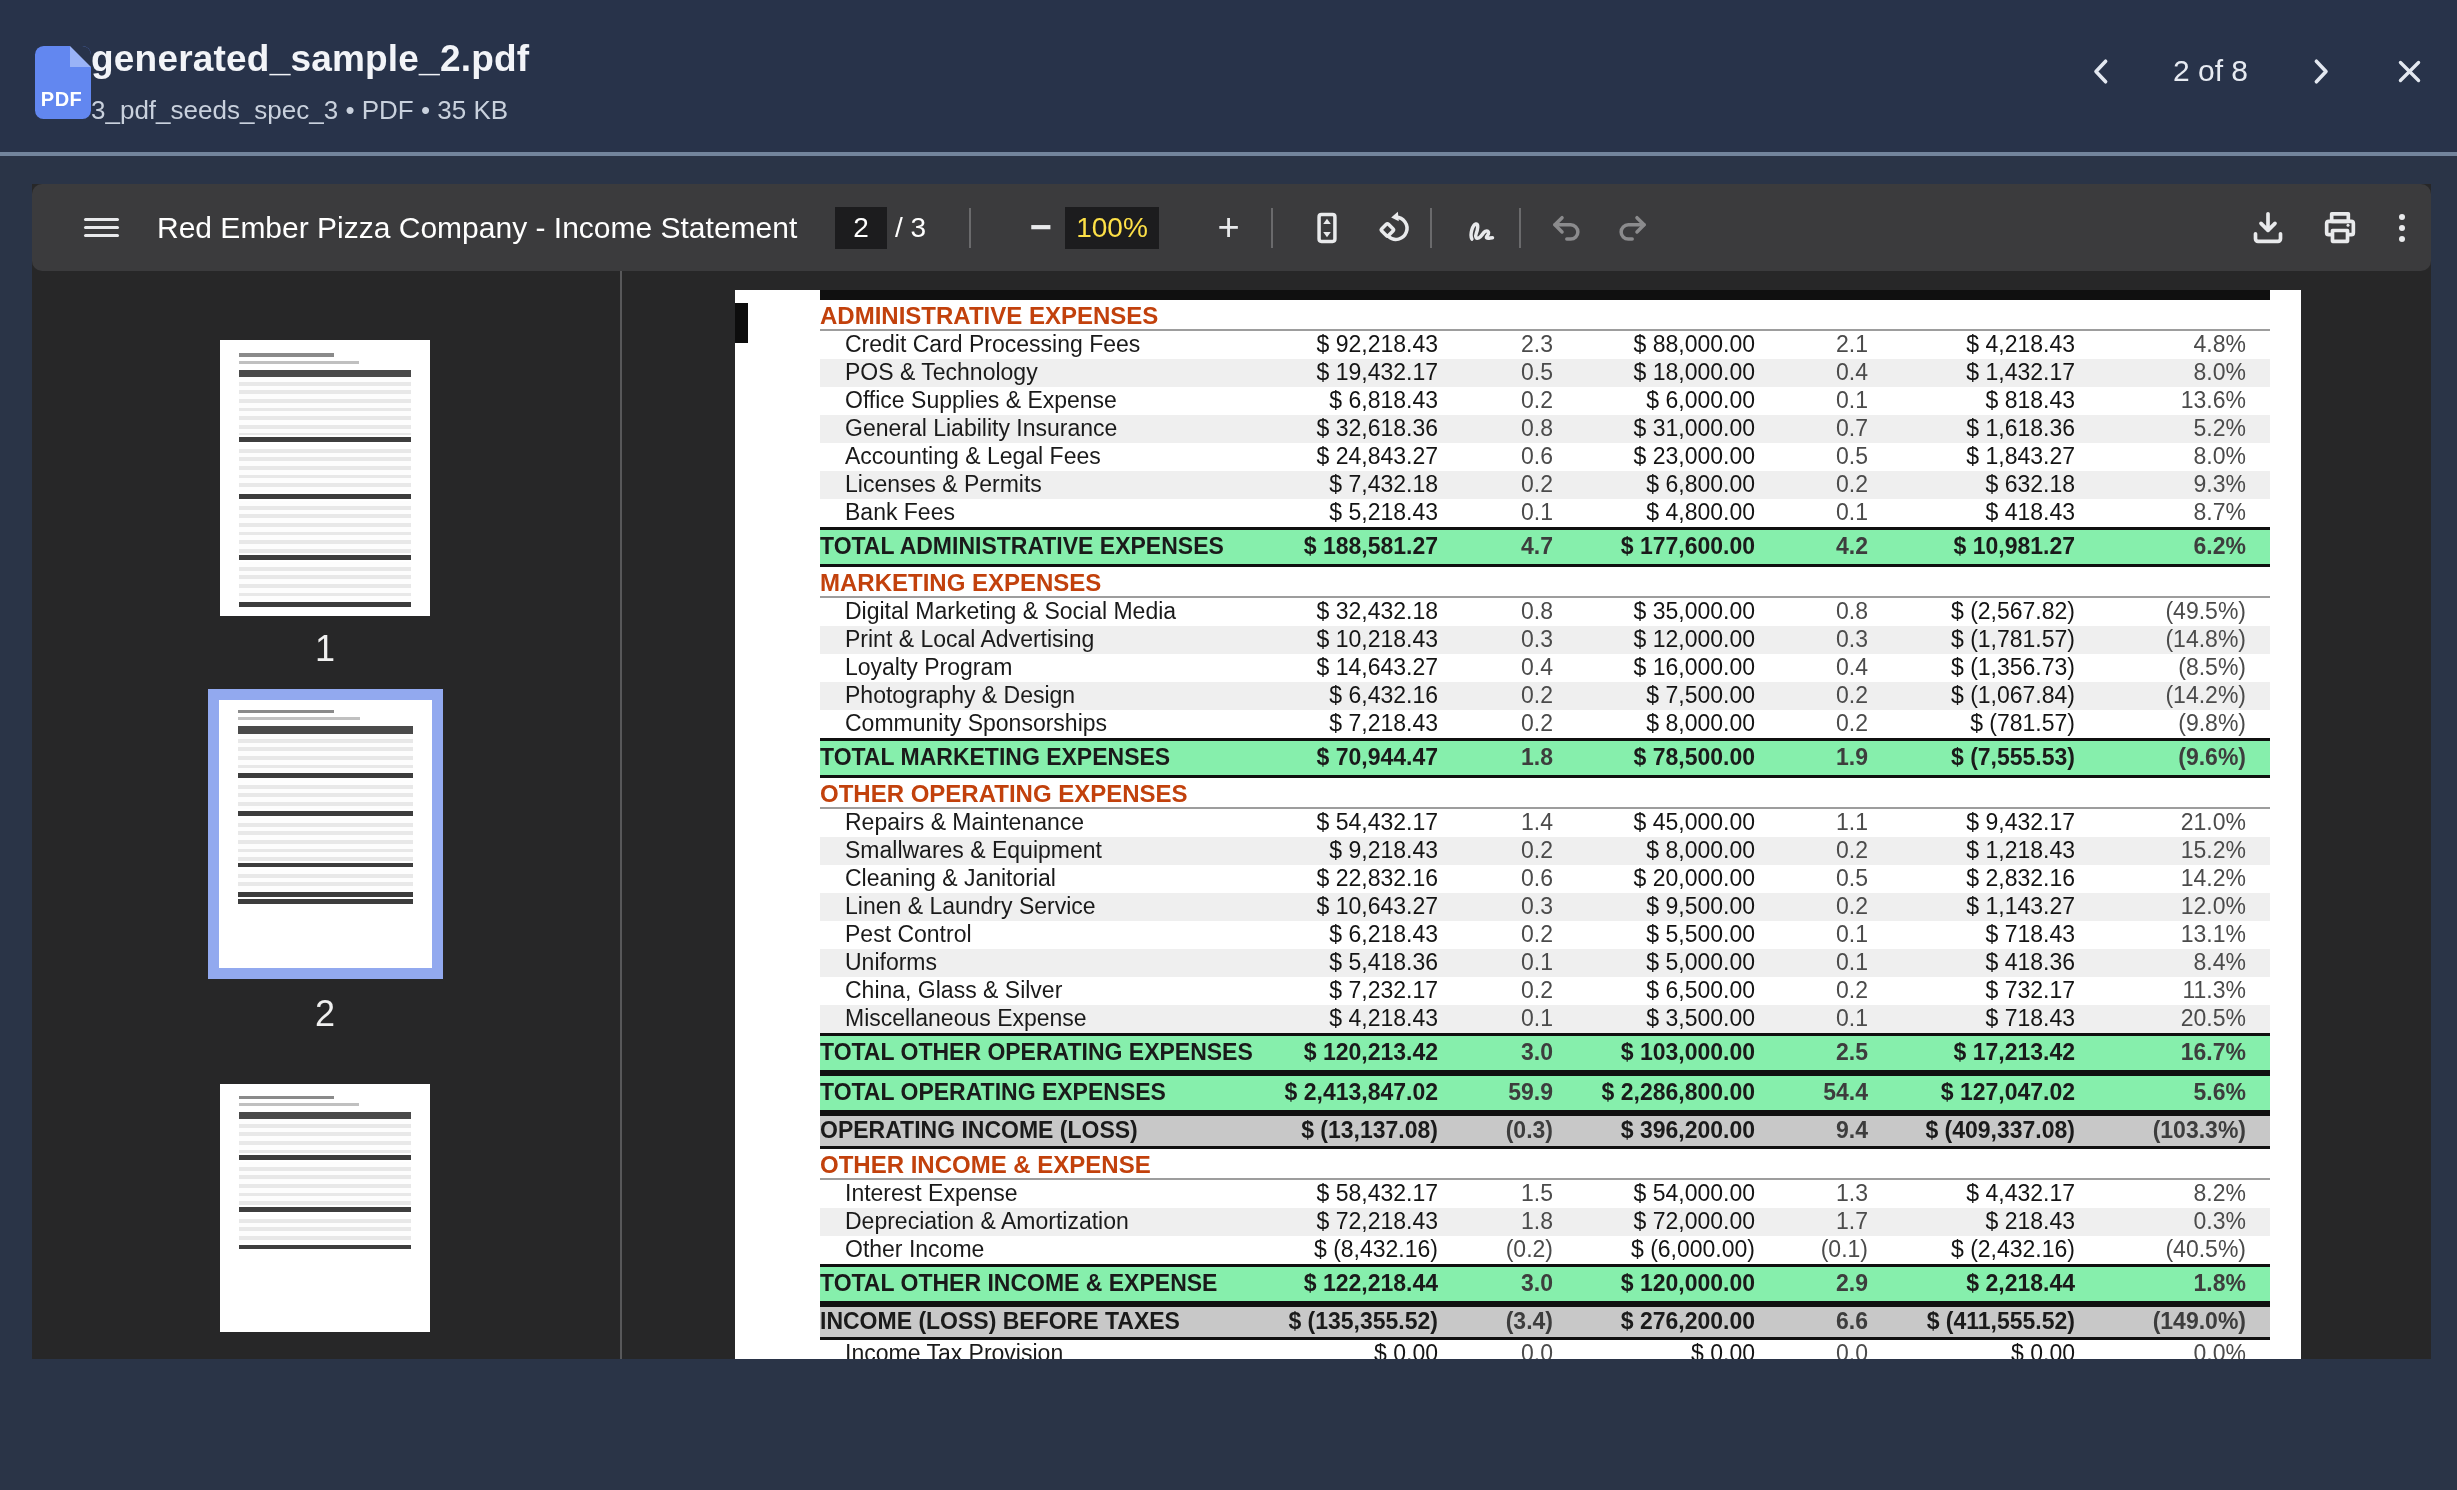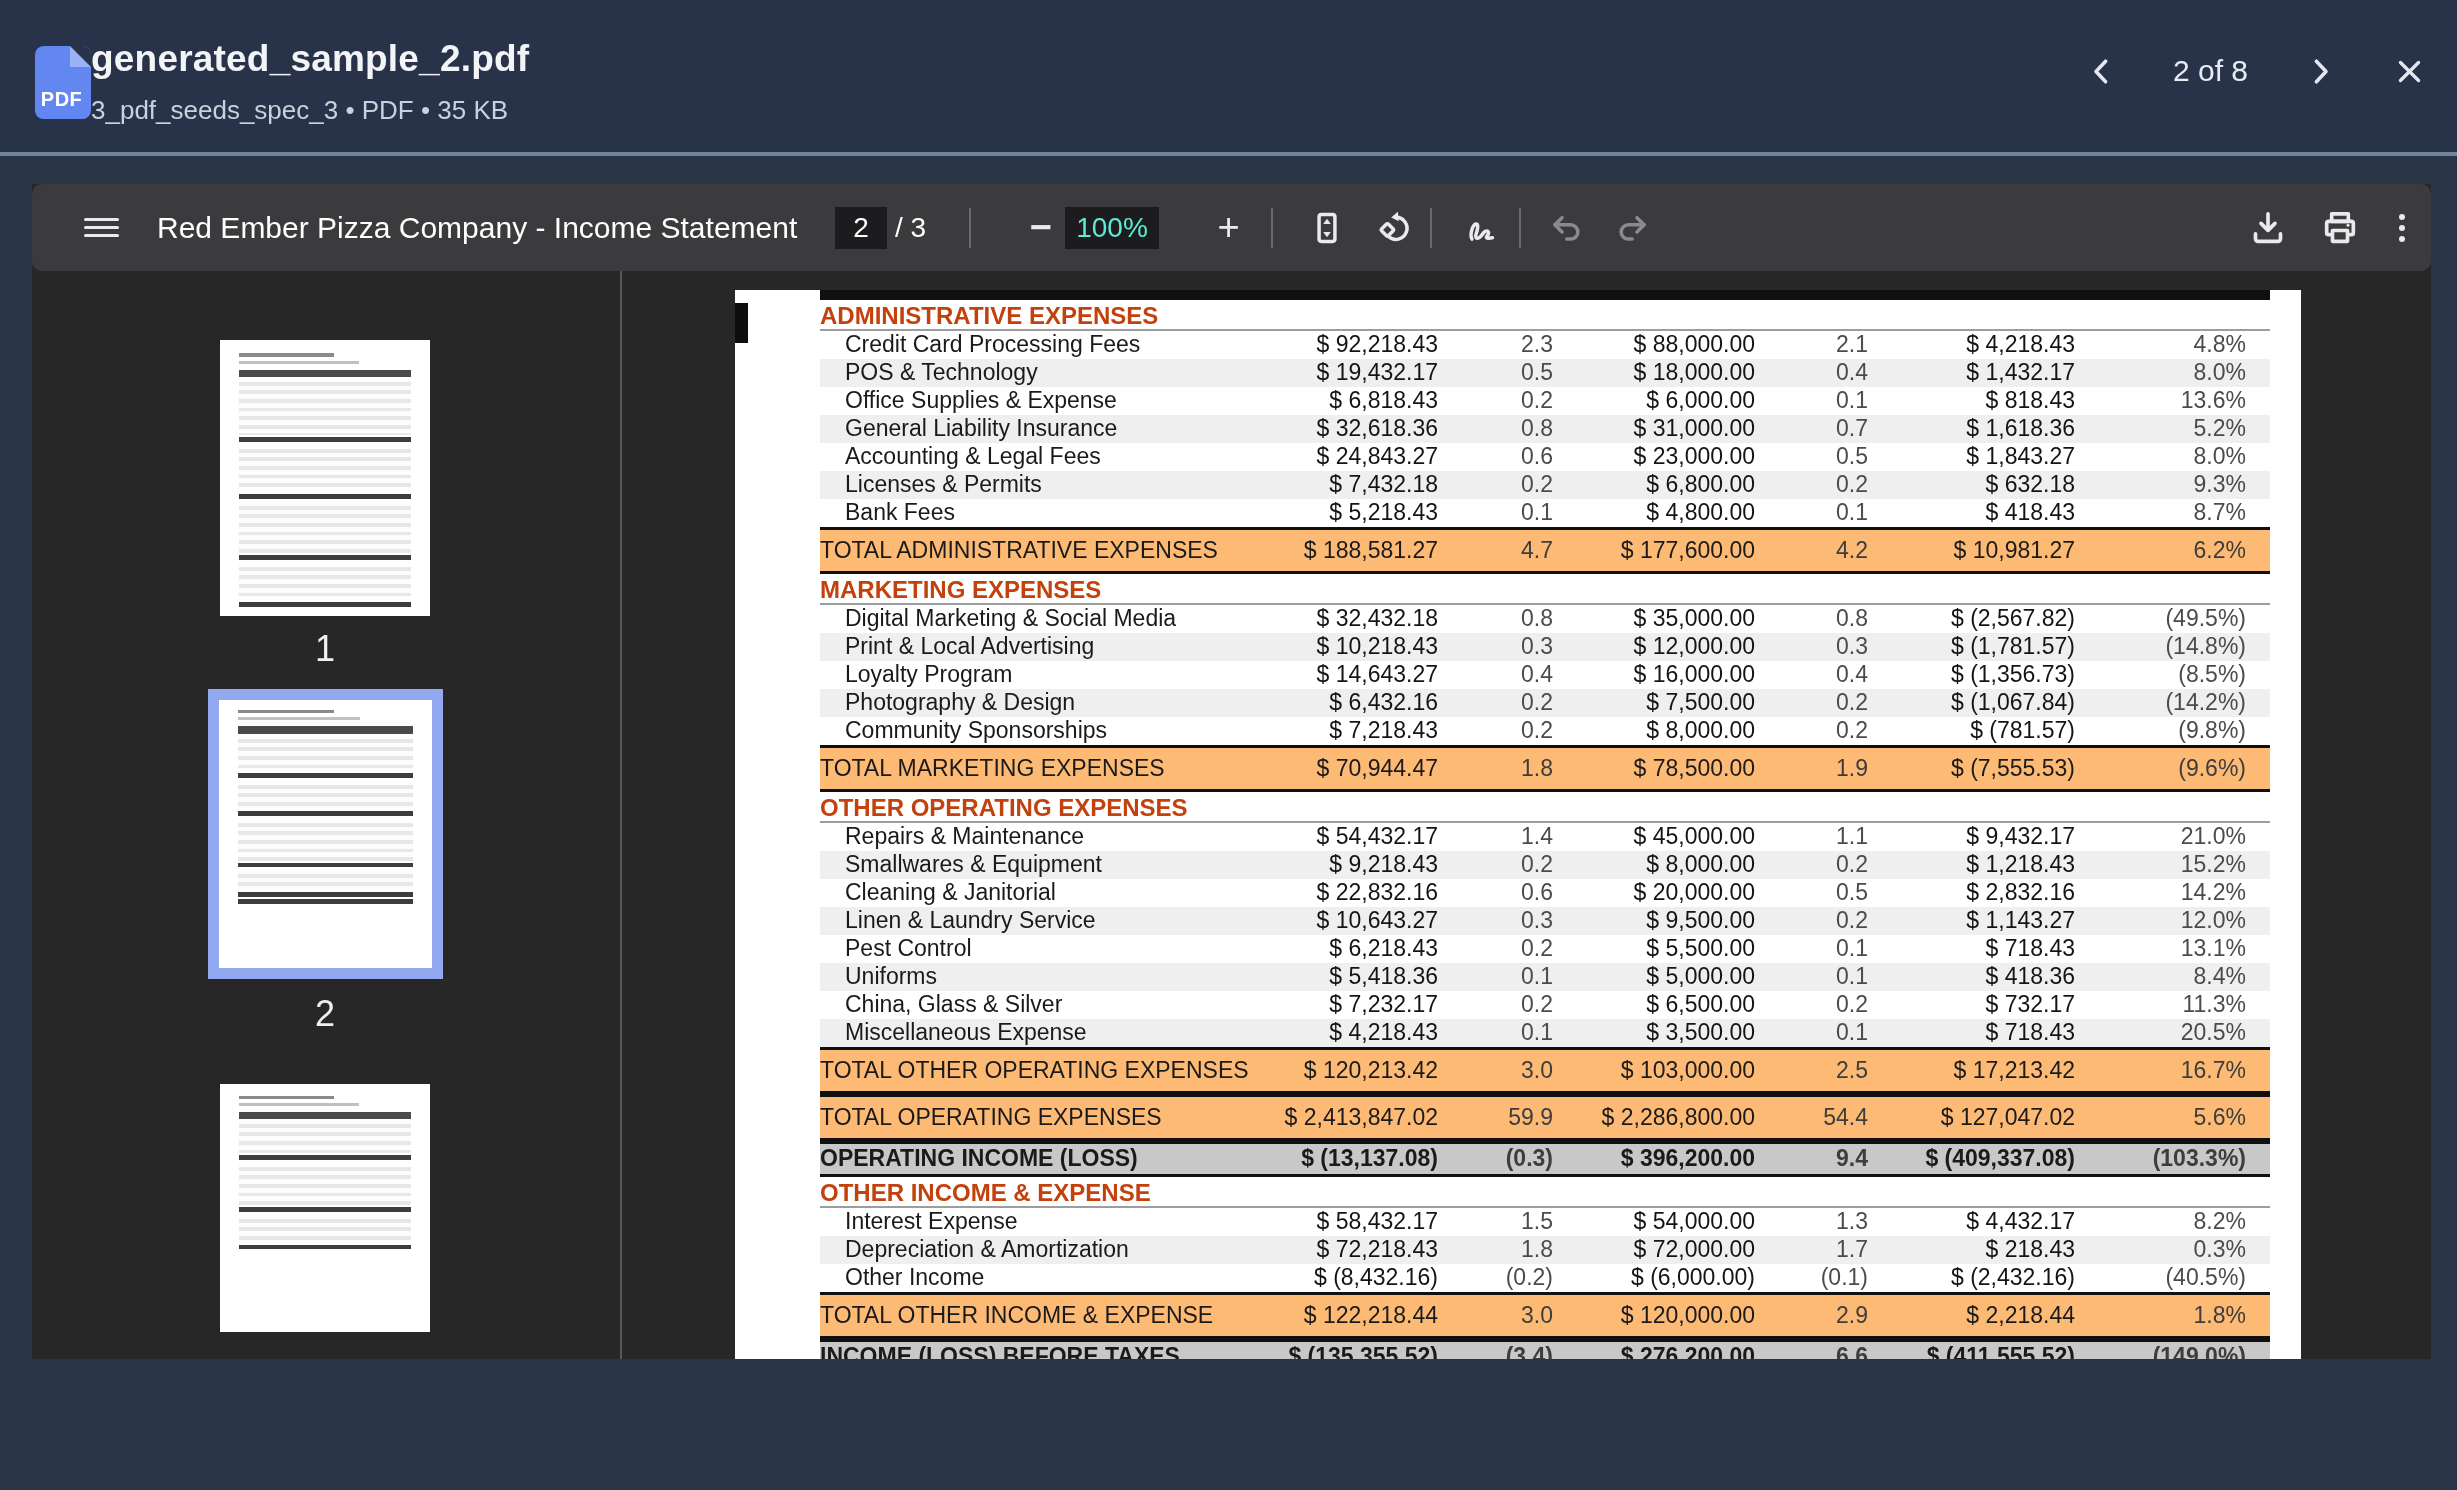--- a/index.html
+++ b/index.html
@@ -29,21 +29,21 @@
   
   .pdf-toolbar { position:absolute; left:0; top:0; width:2399px; height:87px; background:#3b3b3d;border-radius:10px; }
   .tb { position:absolute; top:0; height:87px; display:flex; align-items:center; justify-content:center; background:none; border:none; cursor:pointer; }
   .hamburger { left:40px; width:58px; flex-direction:column; }
   .hamburger i { display:block; width:35px; height:3.8px; background:#e9eaec; border-radius:1.9px; margin:4.3px 0; }
   .doc-title { position:absolute; left:125px; top:0; height:87px; display:flex; align-items:center; color:#fff; font-size:30px; }
   .page-box { position:absolute; left:803px; top:23px; width:52px; height:42px; background:#1c1c1e; border:none; color:#fff; font-size:28px; text-align:center; font-family:"Liberation Sans",sans-serif; }
   .page-count { position:absolute; left:863px; top:0; height:87px; display:flex; align-items:center; color:#fff; font-size:28px; }
   .tb-div { position:absolute; top:24px; width:1.9px; height:40px; background:#6a6a6c; }
   .zoom-out { left:978px; width:61px; color:#e9eaec; font-size:38px; font-weight:bold; }
-  .zoom-box { position:absolute; left:1033px; top:23px; width:94px; height:42px; background:#1c1c1e; color:#5eead4; font-size:28px; display:flex; align-items:center; justify-content:center; }
+  .zoom-box { position:absolute; left:1033px; top:23px; width:94px; height:42px; background:#1c1c1e; color:#fde047; font-size:28px; display:flex; align-items:center; justify-content:center; }
   .zoom-in { left:1166px; width:61px; color:#e9eaec; font-size:38px; }
   .fit-btn { left:1264px; width:61px; }
   .rotate-btn { left:1332px; width:61px; }
   .draw-btn { left:1420px; width:61px; }
   .undo-btn { left:1503px; width:61px; }
   .redo-btn { left:1570px; width:61px; }
   .download-btn { right:133px; width:61px; }
   .print-btn { right:61px; width:61px; }
   .more-btn { right:1.9px; width:54px; }
   .tsvg { stroke:#e9eaec; stroke-width:2.2; fill:none; stroke-linecap:round; stroke-linejoin:round; }
@@ -71,21 +71,21 @@
   
   .canvas { position:relative; flex:1; height:1088px; overflow:hidden; }
   .page { position:absolute; left:115px; top:19px; width:1566px; height:1153px; background:#ffffff; }
   .edge-mark { position:absolute; left:0; top:12.5px; width:12.5px; height:40px; background:#0d0d0d; }
   .page-inner { padding:0 31px 0 85px; }
   .headband { height:9.6px; background:#101010; }
 
   .trow { display:flex; align-items:center; height:28px; font-size:23px; color:#1a1a1a; padding-right:24px; }
   .trow.stripe { background:#efefef; }
   .trow.section { height:27px; margin-top:4px; font-weight:bold; font-size:24px; border-bottom:2.9px solid #9d9d9d; color:#c2410c; }
-  .trow.total { height:47px; font-weight:normal; background:#fdba74; border-top:3.8px solid #101010; border-bottom:3.8px solid #101010; }
+  .trow.total { height:40px; font-weight:bold; background:#86efac; border-top:3.8px solid #101010; border-bottom:3.8px solid #101010; }
   .trow.major { height:36px; font-weight:bold; background:#c8c8c8; border-top:3.8px solid #101010; border-bottom:3.8px solid #101010; }
   .tlabel { flex:1; }
   .trow.item .tlabel { padding-left:25px; }
   .tcell { text-align:right; }
   .tcell.c0 { width:168px; }
   .tcell.c1 { width:115px; }
   .tcell.c2 { width:202px; }
   .tcell.c3 { width:113px; }
   .tcell.c4 { width:207px; }
   .tcell.c5 { width:171px; }

